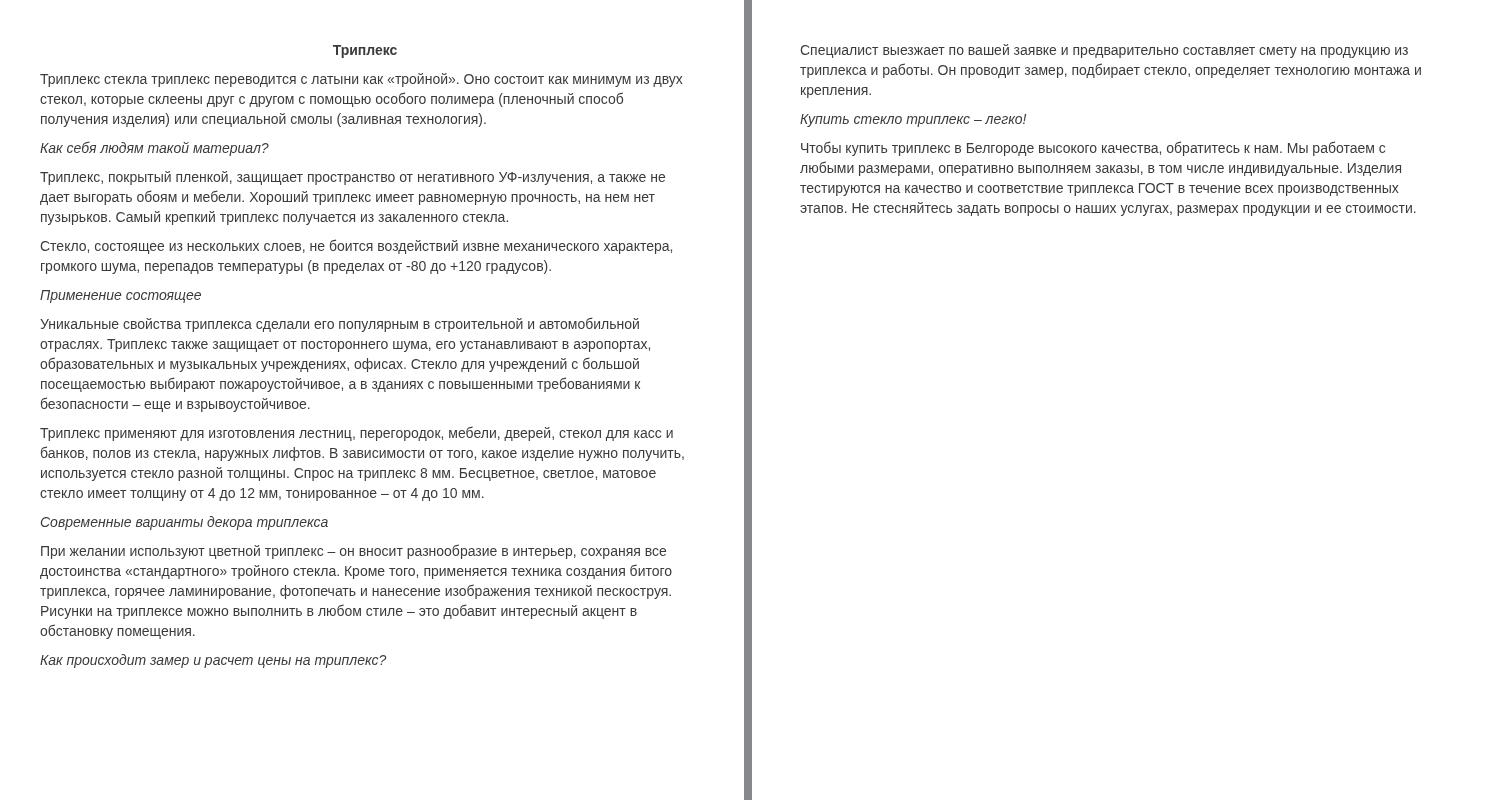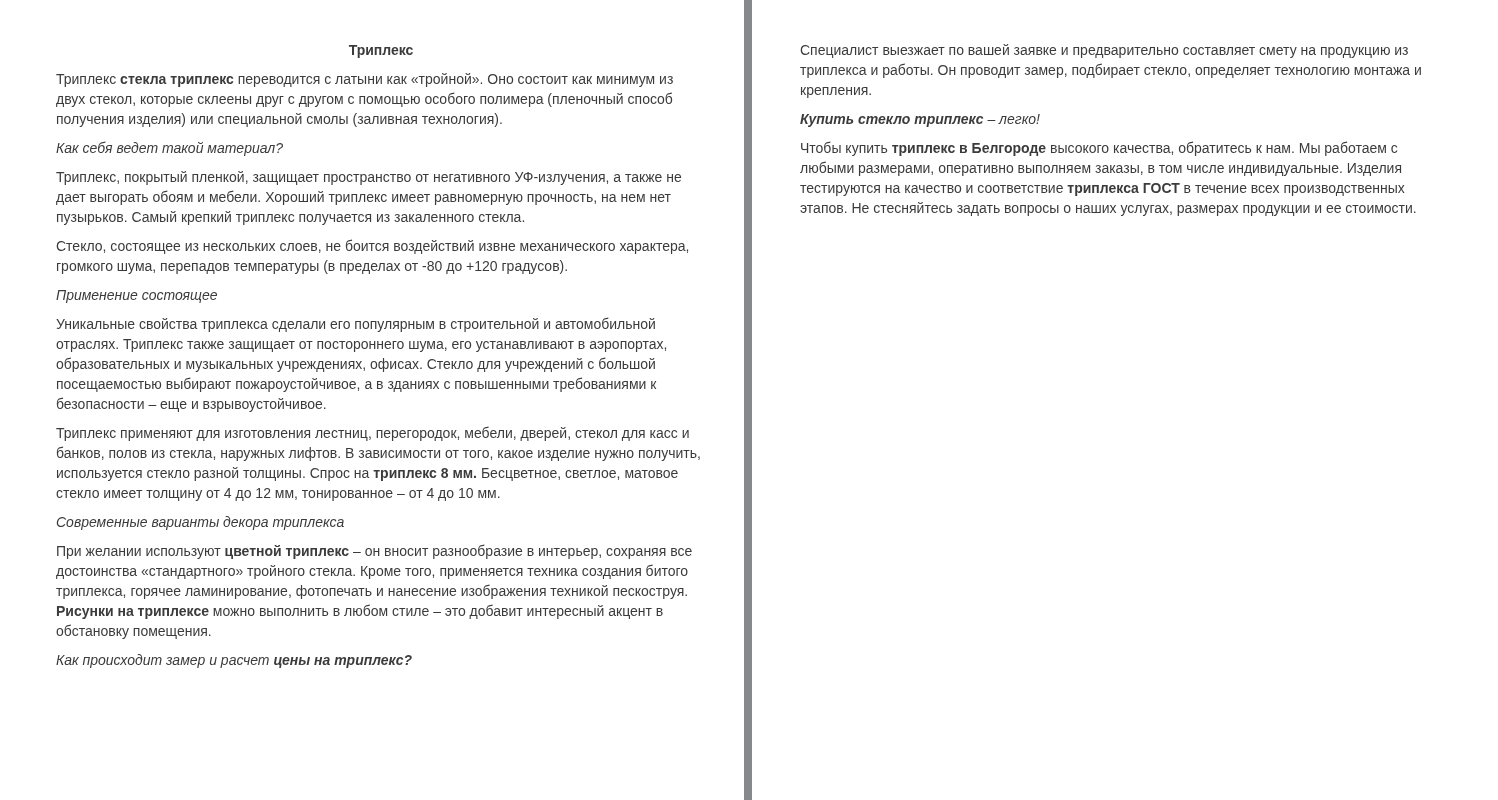--- a/index.html
+++ b/index.html
@@ -27,21 +27,21 @@
     background: var(--page-bg);
   }
   .page {
     position: absolute;
     top: 0;
     height: 800px;
     overflow: hidden;
     background: var(--page-bg);
   }
   .page-left {
-    left: 16px;
+    left: 0;
     width: 744px;
     padding: 40px 54px 0 40px;
   }
   .page-right {
     left: 752px;
     width: 746px;
     padding: 40px 66px 0 48px;
   }
   .divider {
     position: absolute;
@@ -57,31 +57,31 @@
     font-weight: bold;
     text-align: center;
     margin: 0 0 9px 0;
   }
   .para, .heading {
     font-size: 14px;
     line-height: 20px;
     margin: 0 0 9px 0;
   }
   .heading { font-style: italic; }
-  .b { font-weight: bold; }
+  .b { font-weight: normal; }
 </style>
 </head>
 <body>
 
 <div class="document">
   <div class="page page-left">
     <h1 class="doc-title">Триплекс</h1>
     <div class="content">
         <p class="para"><span>Триплекс </span><span class="b">стекла триплекс</span><span> переводится с латыни как «тройной». Оно состоит как минимум из двух стекол, которые склеены друг с другом с помощью особого полимера (пленочный способ получения изделия) или специальной смолы (заливная технология).</span></p>
-        <p class="heading"><span>Как себя ведет такой материал?</span></p>
+        <p class="heading"><span>Как себя людям такой материал?</span></p>
         <p class="para"><span>Триплекс, покрытый пленкой, защищает пространство от негативного УФ-излучения, а также не дает выгорать обоям и мебели. Хороший триплекс имеет равномерную прочность, на нем нет пузырьков. Самый крепкий триплекс получается из закаленного стекла.</span></p>
         <p class="para"><span>Стекло, состоящее из нескольких слоев, не боится воздействий извне механического характера, громкого шума, перепадов температуры (в пределах от -80 до +120 градусов).</span></p>
         <p class="heading"><span>Применение состоящее</span></p>
         <p class="para"><span>Уникальные свойства триплекса сделали его популярным в строительной и автомобильной отраслях. Триплекс также защищает от постороннего шума, его устанавливают в аэропортах, образовательных и музыкальных учреждениях, офисах. Стекло для учреждений с большой посещаемостью выбирают пожароустойчивое, а в зданиях с повышенными требованиями к безопасности – еще и взрывоустойчивое.</span></p>
         <p class="para"><span>Триплекс применяют для изготовления лестниц, перегородок, мебели, дверей, стекол для касс и банков, полов из стекла, наружных лифтов. В зависимости от того, какое изделие нужно получить, используется стекло разной толщины. Спрос на </span><span class="b">триплекс 8 мм.</span><span> Бесцветное, светлое, матовое стекло имеет толщину от 4 до 12 мм, тонированное – от 4 до 10 мм.</span></p>
         <p class="heading"><span>Современные варианты декора триплекса</span></p>
         <p class="para"><span>При желании используют </span><span class="b">цветной триплекс</span><span> – он вносит разнообразие в интерьер, сохраняя все достоинства «стандартного» тройного стекла. Кроме того, применяется техника создания битого триплекса, горячее ламинирование, фотопечать и нанесение изображения техникой пескоструя. </span><span class="b">Рисунки на триплексе</span><span> можно выполнить в любом стиле – это добавит интересный акцент в обстановку помещения.</span></p>
         <p class="heading"><span>Как происходит замер и расчет </span><span class="b">цены на триплекс?</span></p>
       </div>
   </div>

